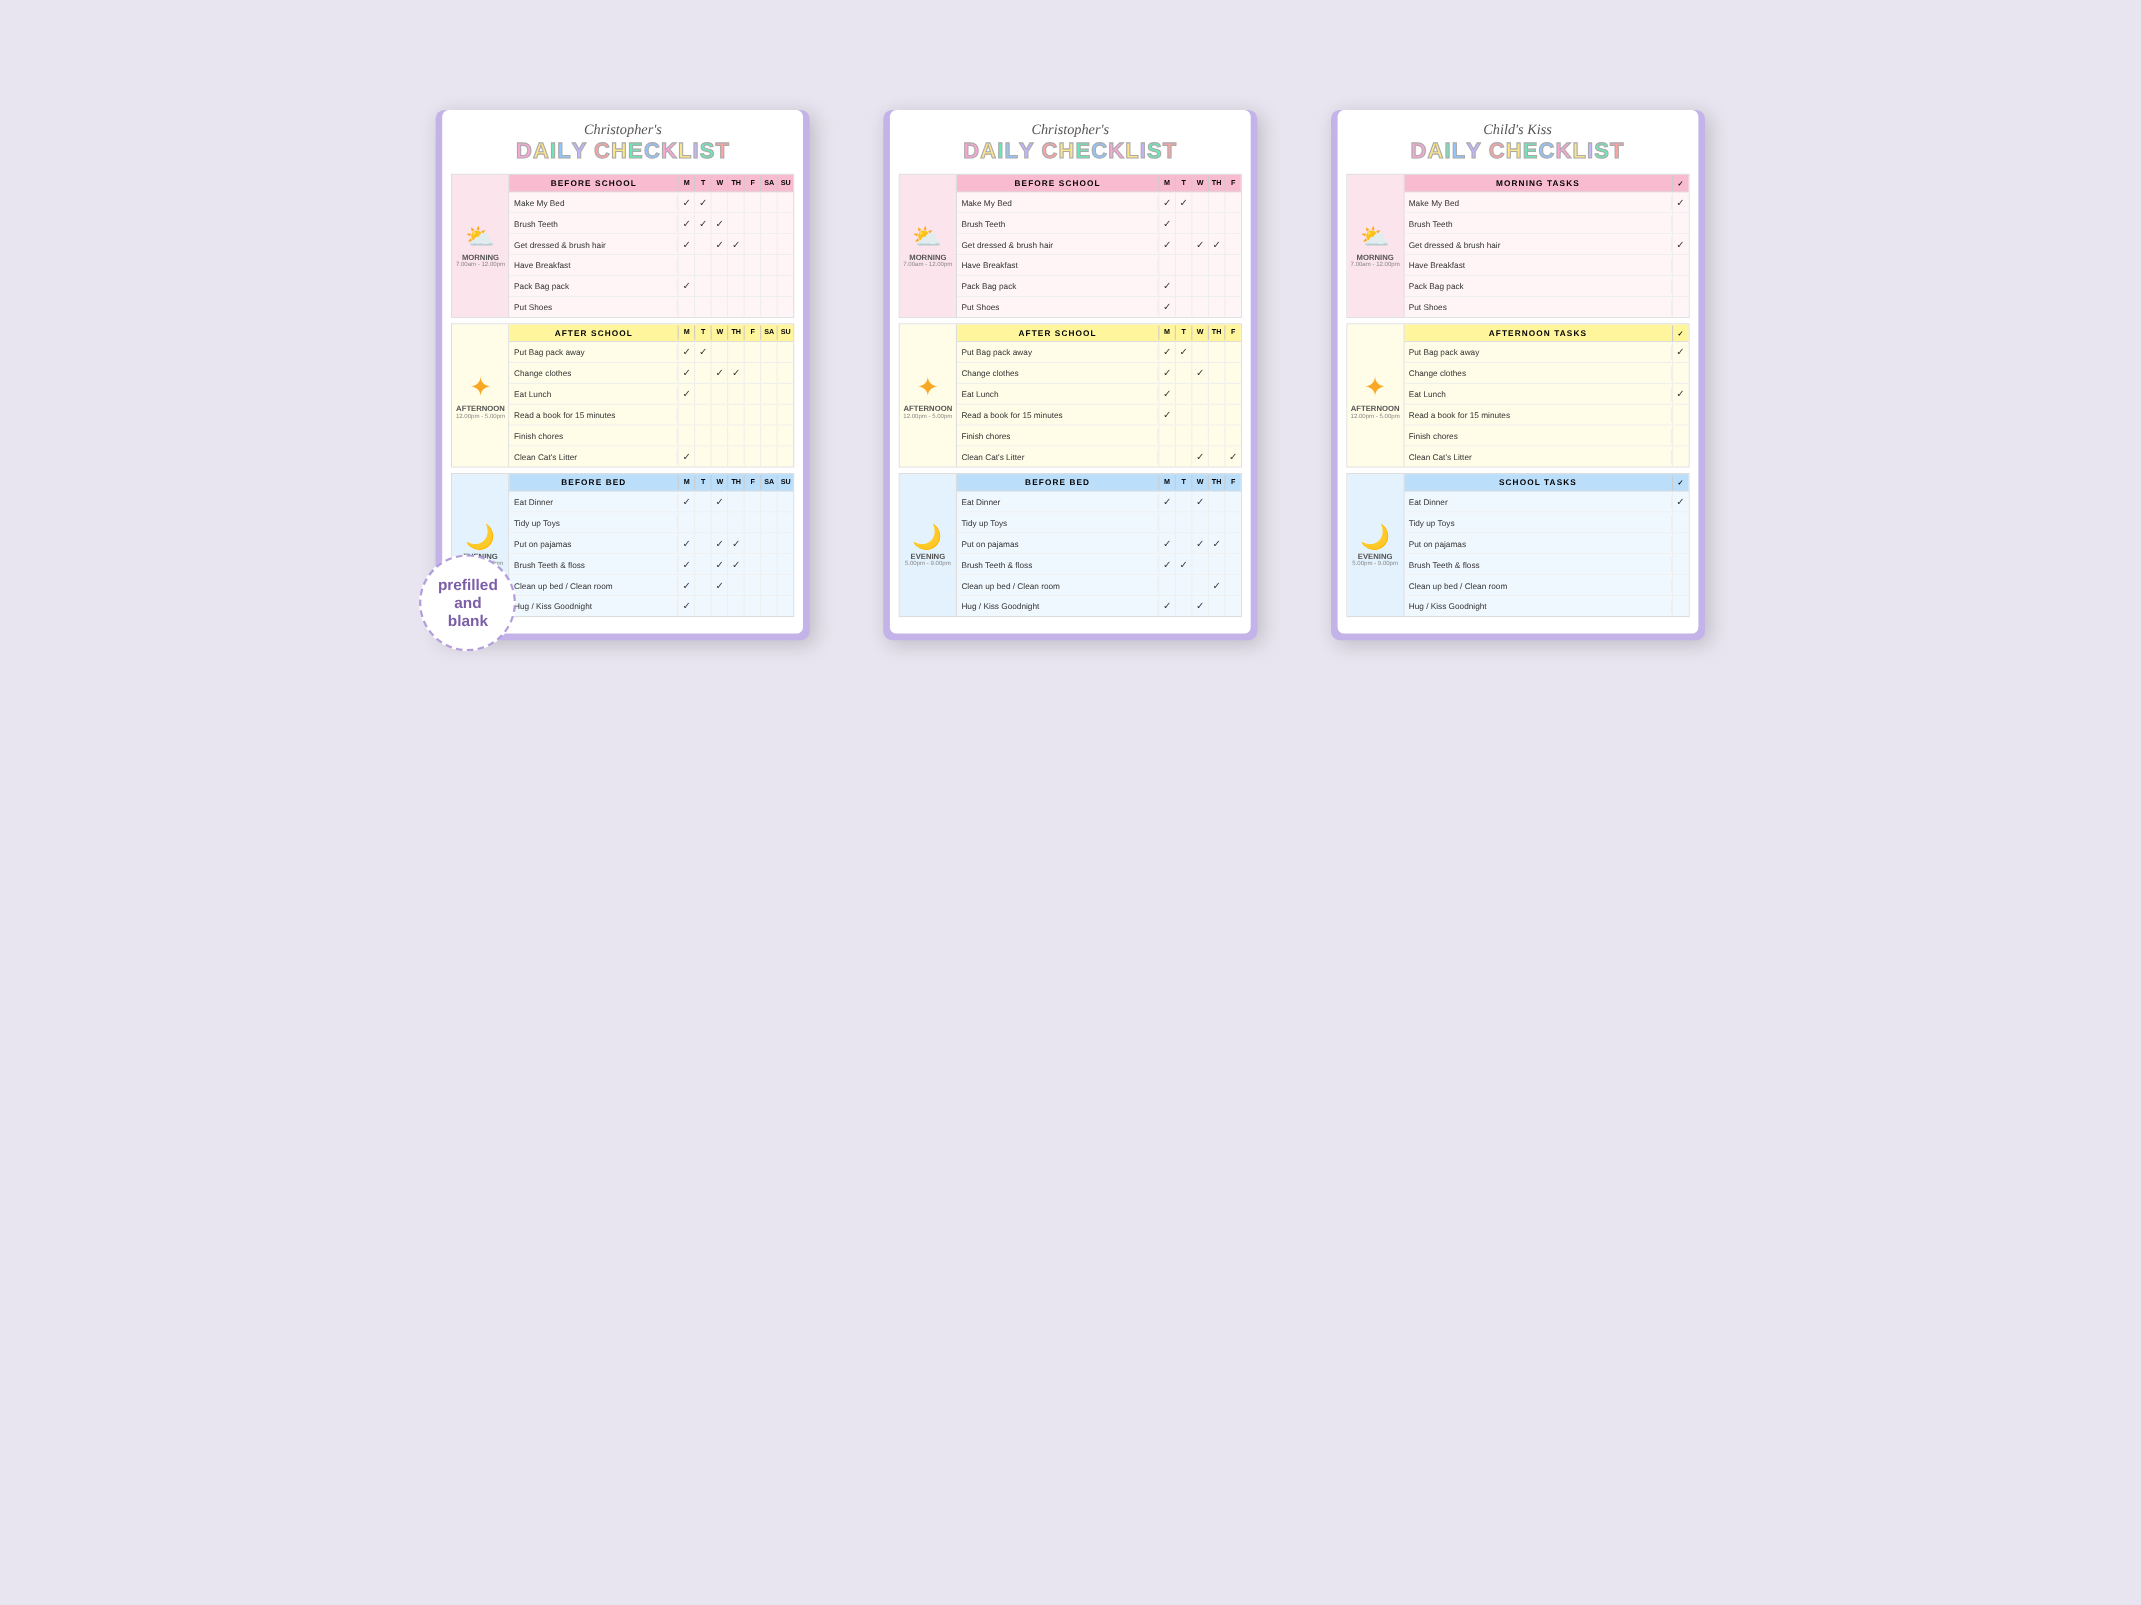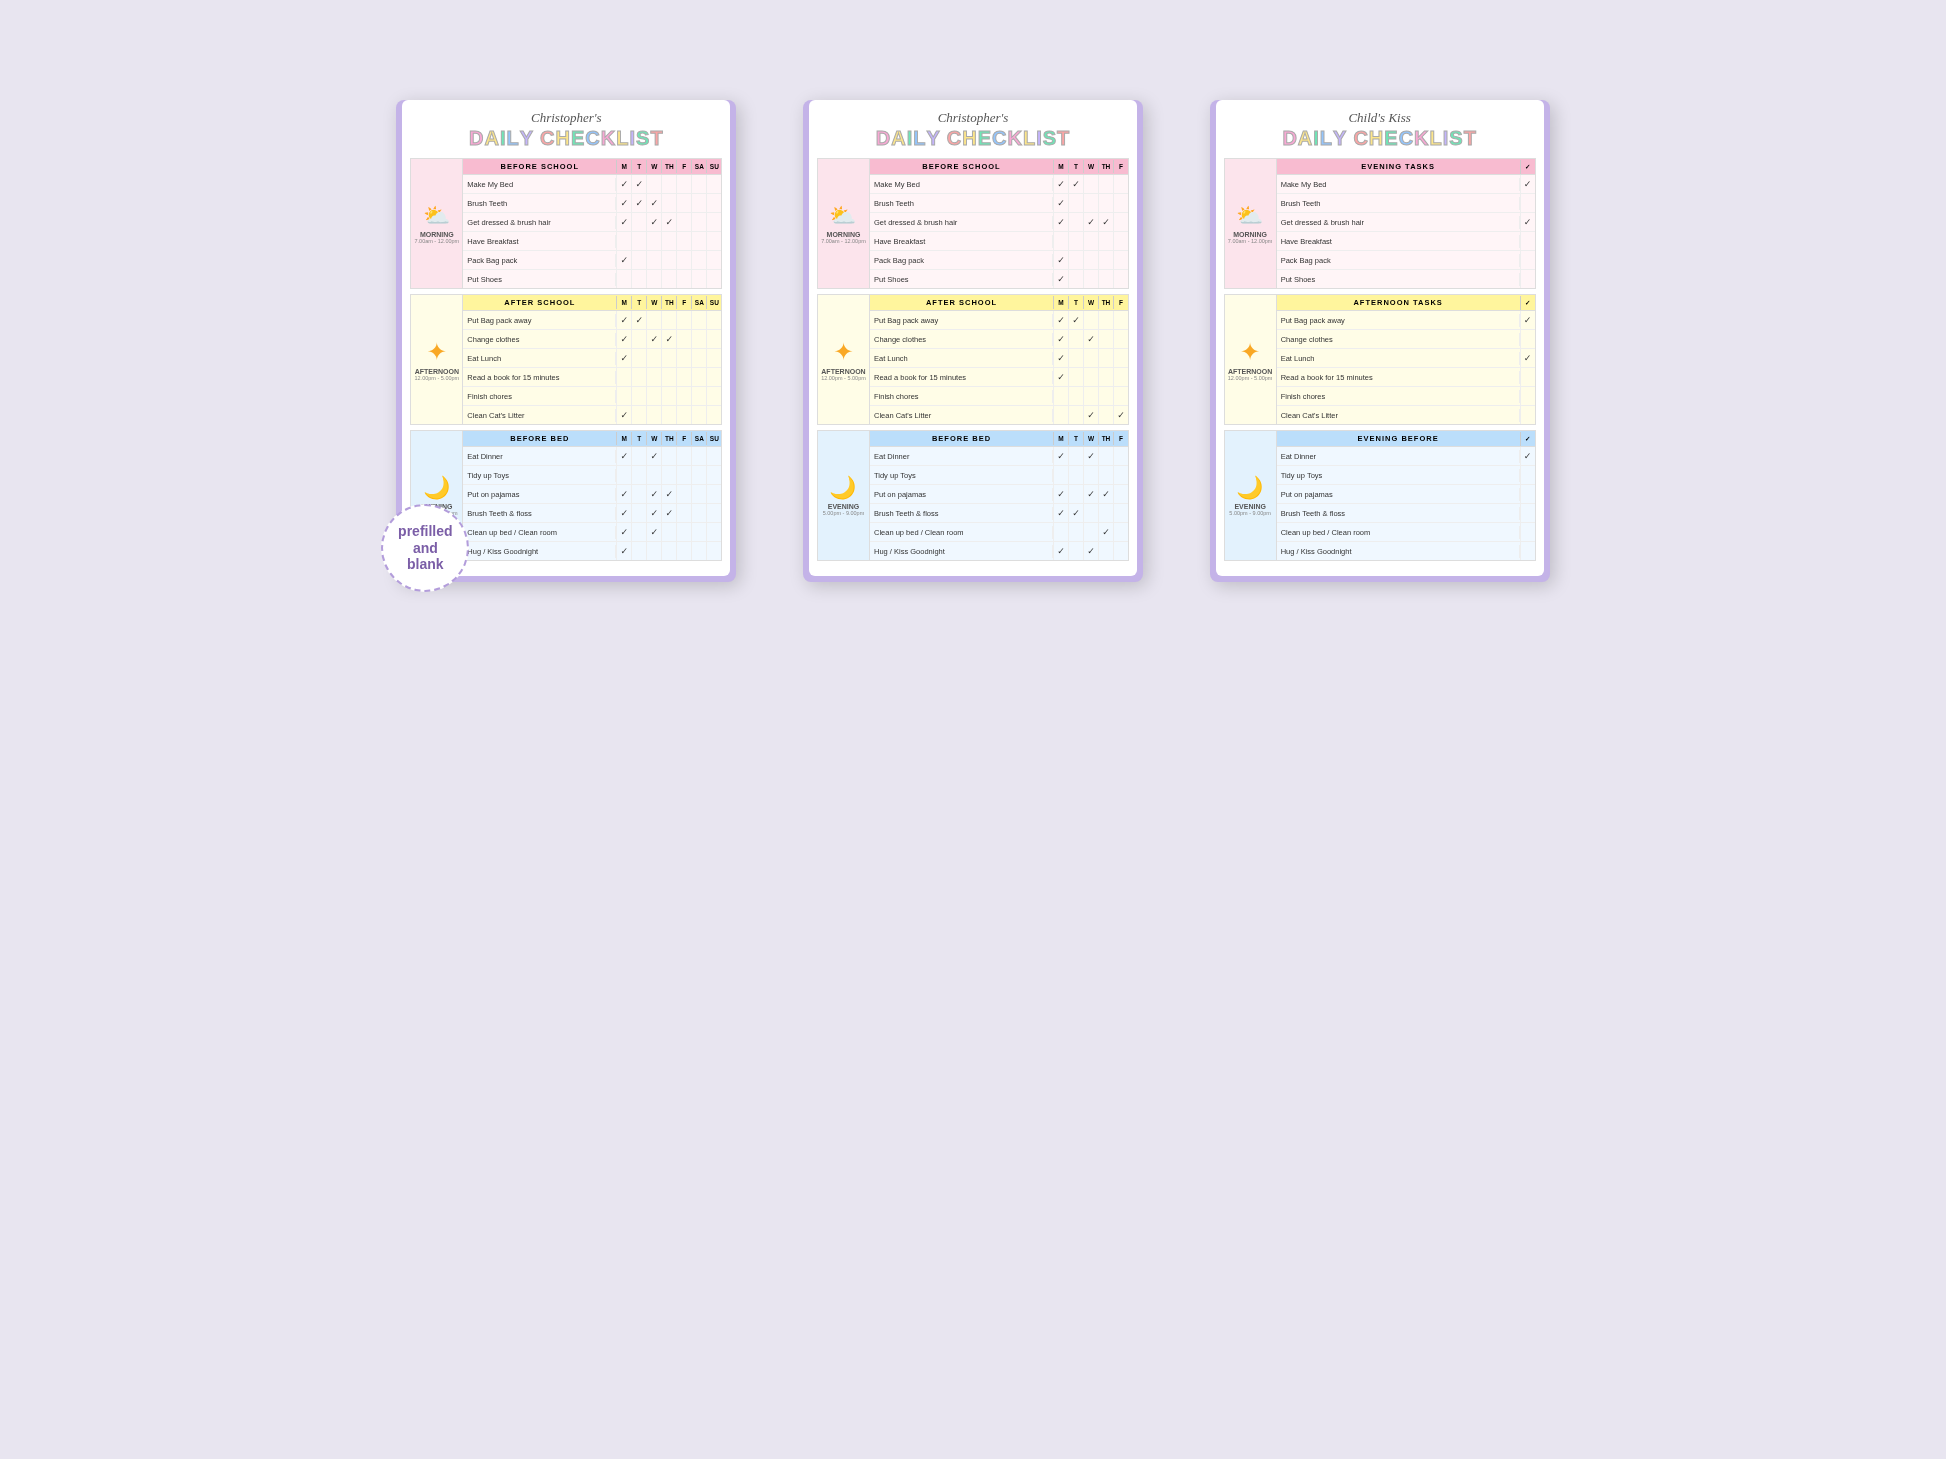--- a/index.html
+++ b/index.html
@@ -522,21 +522,21 @@
             <div style="text-align: center; font-family: Georgia, serif; font-style: italic; font-size: 13px; color: rgb(85, 85, 85); margin-bottom: 1px;">Child's Kiss</div>
             <div style="text-align: center; font-size: 20px; font-weight: 900; margin-bottom: 8px; letter-spacing: 1px;"><span style="color:#f9a8d4;display:inline-block;-webkit-text-stroke:1px #aaa;">D</span><span style="color:#fde68a;display:inline-block;-webkit-text-stroke:1px #aaa;">A</span><span style="color:#6ee7b7;display:inline-block;-webkit-text-stroke:1px #aaa;">I</span><span style="color:#93c5fd;display:inline-block;-webkit-text-stroke:1px #aaa;">L</span><span style="color:#c4b5fd;display:inline-block;-webkit-text-stroke:1px #aaa;">Y</span><span style="display:inline-block;width:6px;"> </span><span style="color:#fca5a5;display:inline-block;-webkit-text-stroke:1px #aaa;">C</span><span style="color:#fde68a;display:inline-block;-webkit-text-stroke:1px #aaa;">H</span><span style="color:#6ee7b7;display:inline-block;-webkit-text-stroke:1px #aaa;">E</span><span style="color:#93c5fd;display:inline-block;-webkit-text-stroke:1px #aaa;">C</span><span style="color:#f9a8d4;display:inline-block;-webkit-text-stroke:1px #aaa;">K</span><span style="color:#fde68a;display:inline-block;-webkit-text-stroke:1px #aaa;">L</span><span style="color:#c4b5fd;display:inline-block;-webkit-text-stroke:1px #aaa;">I</span><span style="color:#6ee7b7;display:inline-block;-webkit-text-stroke:1px #aaa;">S</span><span style="color:#fca5a5;display:inline-block;-webkit-text-stroke:1px #aaa;">T</span></div>
             <div style="margin-bottom: 5px; border: 1px solid rgb(221, 221, 221); display: flex;">
               <div style="width: 52px; min-width: 52px; display: flex; flex-direction: column; align-items: center; justify-content: center; padding: 6px 2px; text-align: center; border-right: 1px solid rgb(221, 221, 221); background: rgb(252, 228, 236);">
                 <span style="font-size:22px;">⛅</span>
                 <div style="font-size: 7px; font-weight: bold; color: rgb(85, 85, 85); margin-top: 2px;">MORNING</div>
                 <div style="font-size: 5.5px; color: rgb(136, 136, 136);">7.00am - 12.00pm</div>
               </div>
               <div style="flex: 1 1 0%;">
                 <div style="display: flex; align-items: center; border-bottom: 1px solid rgb(221, 221, 221); background: rgb(248, 187, 208);">
-                  <div style="flex: 1 1 0%; text-align: center; font-size: 7.5px; font-weight: bold; letter-spacing: 1px; padding: 3px 2px;">EVENING TASKS</div>
+                  <div style="flex: 1 1 0%; text-align: center; font-size: 7.5px; font-weight: bold; letter-spacing: 1px; padding: 3px 2px;">MORNING TASKS</div>
                   <div style="display: flex;">
                     <div style="width: 15px; text-align: center; font-size: 6.5px; font-weight: bold; border-left: 1px solid rgb(204, 204, 204); padding: 3px 0px;">✓</div>
                   </div>
                 </div>
                 <div style="display: flex; align-items: center; border-bottom: 1px solid rgb(238, 238, 238); min-height: 18px; background: rgb(255, 245, 247);">
                   <div style="flex: 1 1 0%; font-size: 7.5px; padding: 2px 4px; color: rgb(51, 51, 51); border-right: 1px solid rgb(238, 238, 238);">Make My Bed</div>
                   <div style="width: 15px; height: 18px; border-left: 1px solid rgb(238, 238, 238); display: flex; align-items: center; justify-content: center; font-size: 9px; color: rgb(51, 51, 51);">✓</div>
                 </div>
                 <div style="display: flex; align-items: center; border-bottom: 1px solid rgb(238, 238, 238); min-height: 18px; background: rgb(255, 245, 247);">
                   <div style="flex: 1 1 0%; font-size: 7.5px; padding: 2px 4px; color: rgb(51, 51, 51); border-right: 1px solid rgb(238, 238, 238);">Brush Teeth</div>
@@ -600,21 +600,21 @@
               </div>
             </div>
             <div style="margin-bottom: 5px; border: 1px solid rgb(221, 221, 221); display: flex;">
               <div style="width: 52px; min-width: 52px; display: flex; flex-direction: column; align-items: center; justify-content: center; padding: 6px 2px; text-align: center; border-right: 1px solid rgb(221, 221, 221); background: rgb(227, 242, 253);">
                 <span style="font-size:22px;">🌙</span>
                 <div style="font-size: 7px; font-weight: bold; color: rgb(85, 85, 85); margin-top: 2px;">EVENING</div>
                 <div style="font-size: 5.5px; color: rgb(136, 136, 136);">5.00pm - 9.00pm</div>
               </div>
               <div style="flex: 1 1 0%;">
                 <div style="display: flex; align-items: center; border-bottom: 1px solid rgb(221, 221, 221); background: rgb(187, 222, 251);">
-                  <div style="flex: 1 1 0%; text-align: center; font-size: 7.5px; font-weight: bold; letter-spacing: 1px; padding: 3px 2px;">EVENING BEFORE</div>
+                  <div style="flex: 1 1 0%; text-align: center; font-size: 7.5px; font-weight: bold; letter-spacing: 1px; padding: 3px 2px;">SCHOOL TASKS</div>
                   <div style="display: flex;">
                     <div style="width: 15px; text-align: center; font-size: 6.5px; font-weight: bold; border-left: 1px solid rgb(204, 204, 204); padding: 3px 0px;">✓</div>
                   </div>
                 </div>
                 <div style="display: flex; align-items: center; border-bottom: 1px solid rgb(238, 238, 238); min-height: 18px; background: rgb(240, 248, 255);">
                   <div style="flex: 1 1 0%; font-size: 7.5px; padding: 2px 4px; color: rgb(51, 51, 51); border-right: 1px solid rgb(238, 238, 238);">Eat Dinner</div>
                   <div style="width: 15px; height: 18px; border-left: 1px solid rgb(238, 238, 238); display: flex; align-items: center; justify-content: center; font-size: 9px; color: rgb(51, 51, 51);">✓</div>
                 </div>
                 <div style="display: flex; align-items: center; border-bottom: 1px solid rgb(238, 238, 238); min-height: 18px; background: rgb(240, 248, 255);">
                   <div style="flex: 1 1 0%; font-size: 7.5px; padding: 2px 4px; color: rgb(51, 51, 51); border-right: 1px solid rgb(238, 238, 238);">Tidy up Toys</div>

